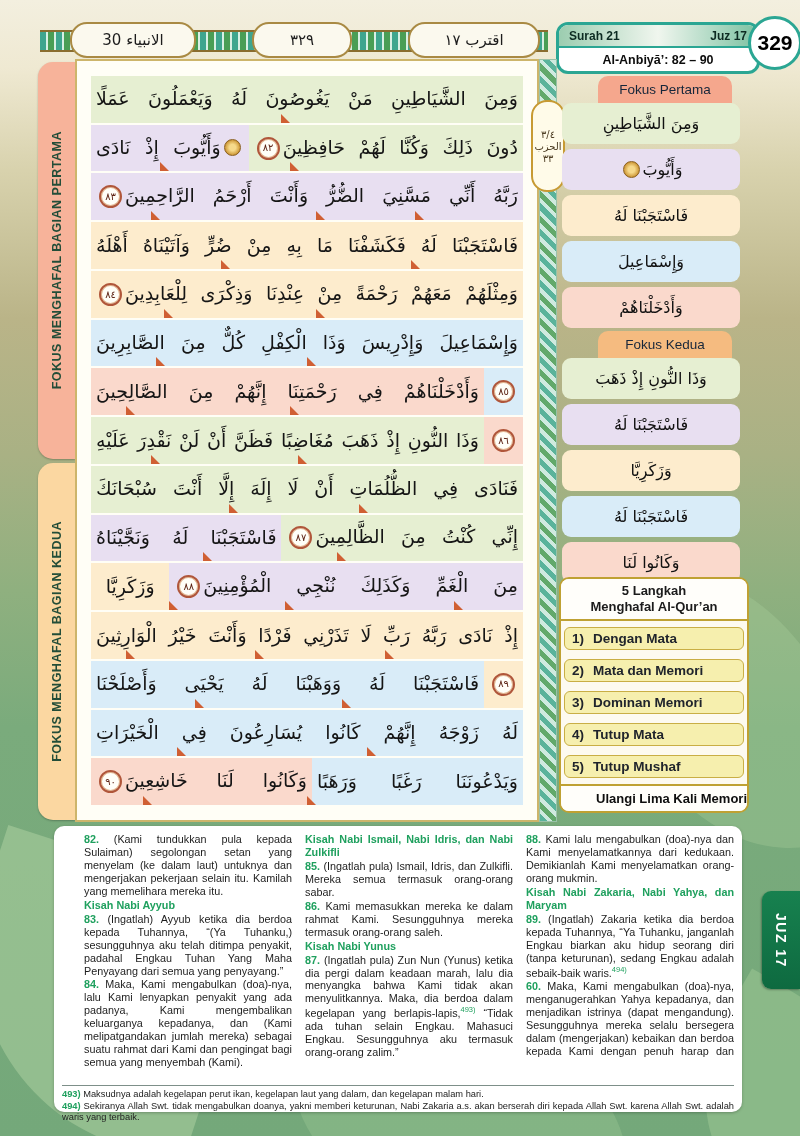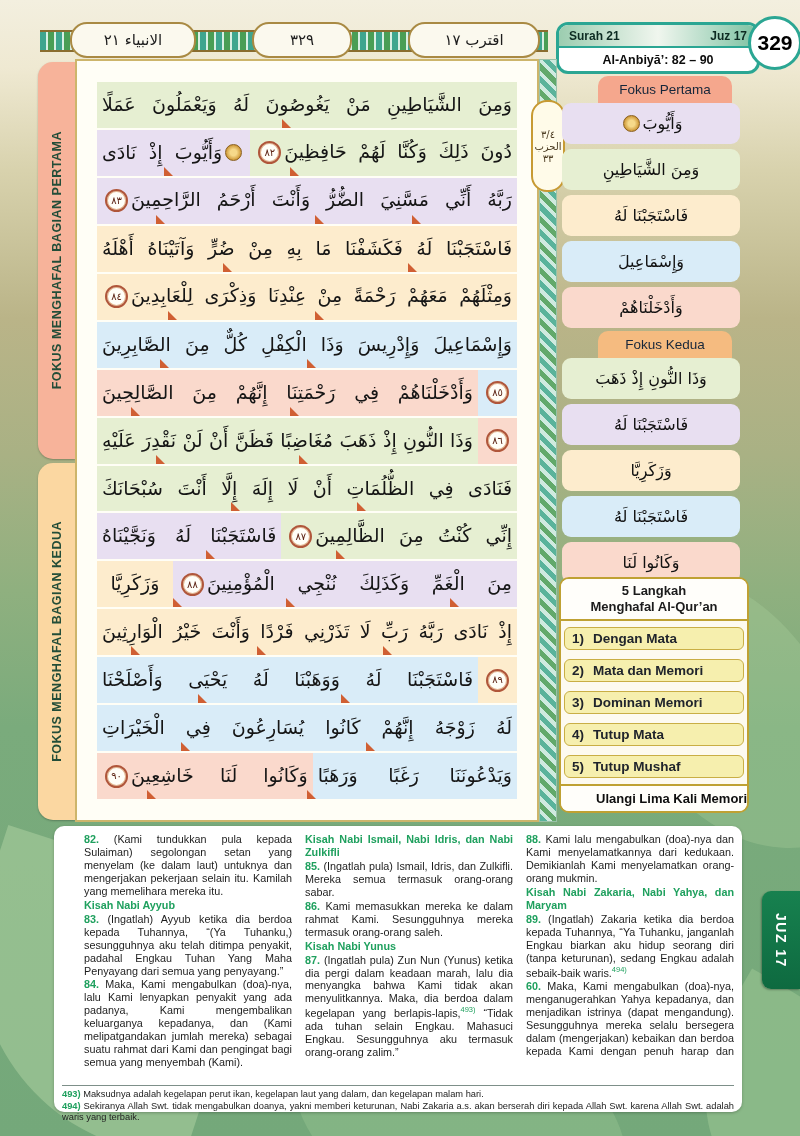--- a/index.html
+++ b/index.html
@@ -33,21 +33,21 @@
     border:3px solid #2ba693;display:flex;align-items:center;justify-content:center;font-weight:bold;font-size:21px;color:#000;}
 
   
   .banner{position:absolute;left:38px;width:37px;border-radius:15px 0 0 15px;display:flex;align-items:center;justify-content:center;box-shadow:0 1px 2px rgba(0,0,0,.25);}
   .banner1{top:62px;height:397px;background:#f7b39a;}
   .banner2{top:463px;height:357px;background:#fbd7a1;}
   .vlabel{writing-mode:vertical-rl;transform:rotate(180deg);font-weight:bold;font-size:12.5px;color:#234d38;letter-spacing:.5px;white-space:nowrap;}
 
   
   .mpanel{position:absolute;left:75px;top:59px;width:464px;height:763px;background:#fffef6;border:2px solid #cdb56b;
-    display:flex;flex-direction:column;padding:20px;box-sizing:border-box;}
+    display:flex;flex-direction:column;padding:14px;box-sizing:border-box;}
   .mline{position:relative;flex:1;display:flex;direction:rtl;margin:1px 0;}
   .seg{display:flex;align-items:center;padding:0 5px;}
   .seg-fit{flex:0 0 auto;}
   .seg-in{width:100%;text-align:justify;text-align-last:justify;font-family:"DejaVu Sans",sans-serif;font-size:19px;color:#151515;line-height:1.15;white-space:nowrap0;}
   .seg-center{text-align:center;text-align-last:center;}
   .bg-green{background:#e6efd2;}.bg-purple{background:#e8dff1;}.bg-peach{background:#fdeccd;}.bg-blue{background:#d9ecf8;}.bg-pink{background:#fad9cc;}
   .vcircle{display:inline-flex;align-items:center;justify-content:center;width:19px;height:19px;border-radius:50%;
     border:2px solid #b0563a;background:#fffef8;box-shadow:inset 0 0 0 1px #e2b68c;font-size:10px;color:#5d2415;margin:0 3px;vertical-align:middle;}
   .medallion{display:inline-block;width:15px;height:15px;border-radius:50%;
     background:radial-gradient(circle,#f6d98a 30%,#cf9a3a 70%,#8a5f1e);border:1px solid #8a5f1e;margin:0 3px;vertical-align:-2px;}
@@ -103,21 +103,21 @@
 
 <div id="page">
   <div class="leaf lf1"></div>
   <div class="leaf lf2"></div>
   <div class="leaf lf3"></div>
   <div class="leaf lf4"></div>
 
   <div class="obar">
     <div class="braid"></div>
     <div class="cart c-left">
-        <span>الانبياء ٢١</span>
+        <span>الانبياء 30</span>
       </div>
     <div class="cart c-center">
         <span>٣٢٩</span>
       </div>
     <div class="cart c-right">
         <span>اقترب ١٧</span>
       </div>
   </div>
 
   <div class="surahbox">
@@ -255,22 +255,22 @@
 
   <div class="strip"></div>
   <div class="hizb">
     <span>٣/٤</span>
     <span>الحزب</span>
     <span>٣٣</span>
   </div>
 
   <div class="tab tab1">Fokus Pertama</div>
   <div class="pillwrap pw1">
+      <div class="pill bg-green">وَمِنَ الشَّيَاطِينِ</div>
       <div class="pill bg-purple"><span class="medallion"></span>وَأَيُّوبَ</div>
-      <div class="pill bg-green">وَمِنَ الشَّيَاطِينِ</div>
       <div class="pill bg-peach">فَاسْتَجَبْنَا لَهُ</div>
       <div class="pill bg-blue">وَإِسْمَاعِيلَ</div>
       <div class="pill bg-pink">وَأَدْخَلْنَاهُمْ</div>
     </div>
 
   <div class="tab tab2">Fokus Kedua</div>
   <div class="pillwrap pw2">
       <div class="pill bg-green">وَذَا النُّونِ إِذْ ذَهَبَ</div>
       <div class="pill bg-purple">فَاسْتَجَبْنَا لَهُ</div>
       <div class="pill bg-peach">وَزَكَرِيَّا</div>

